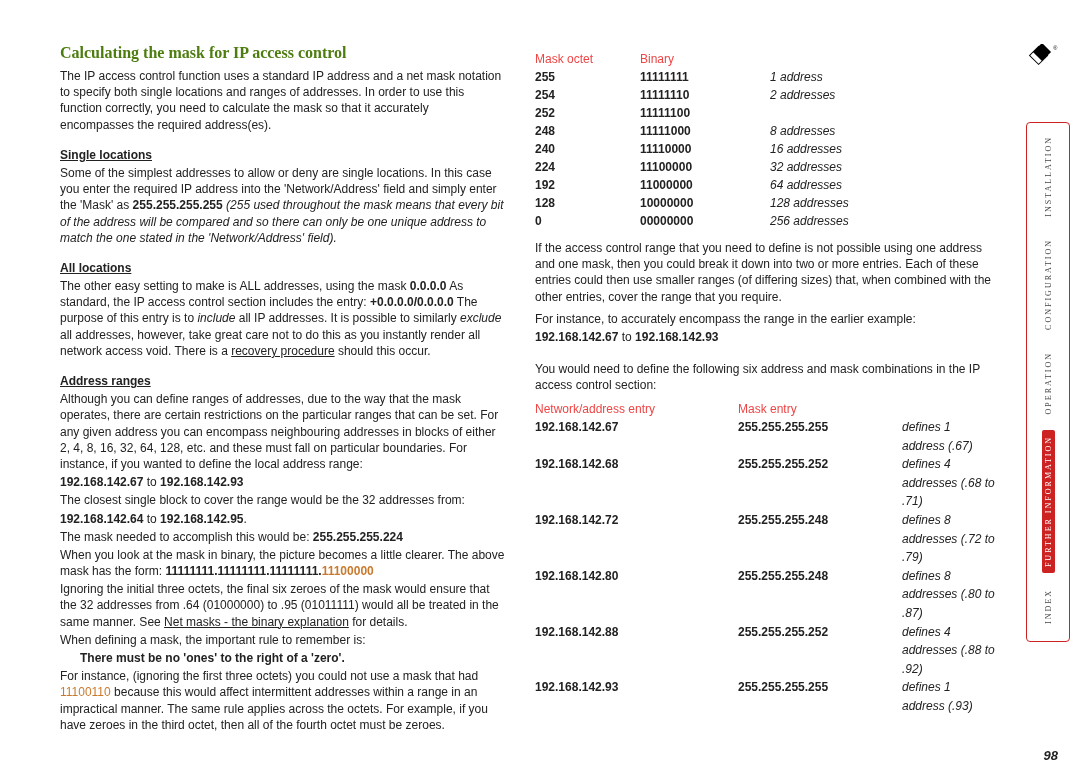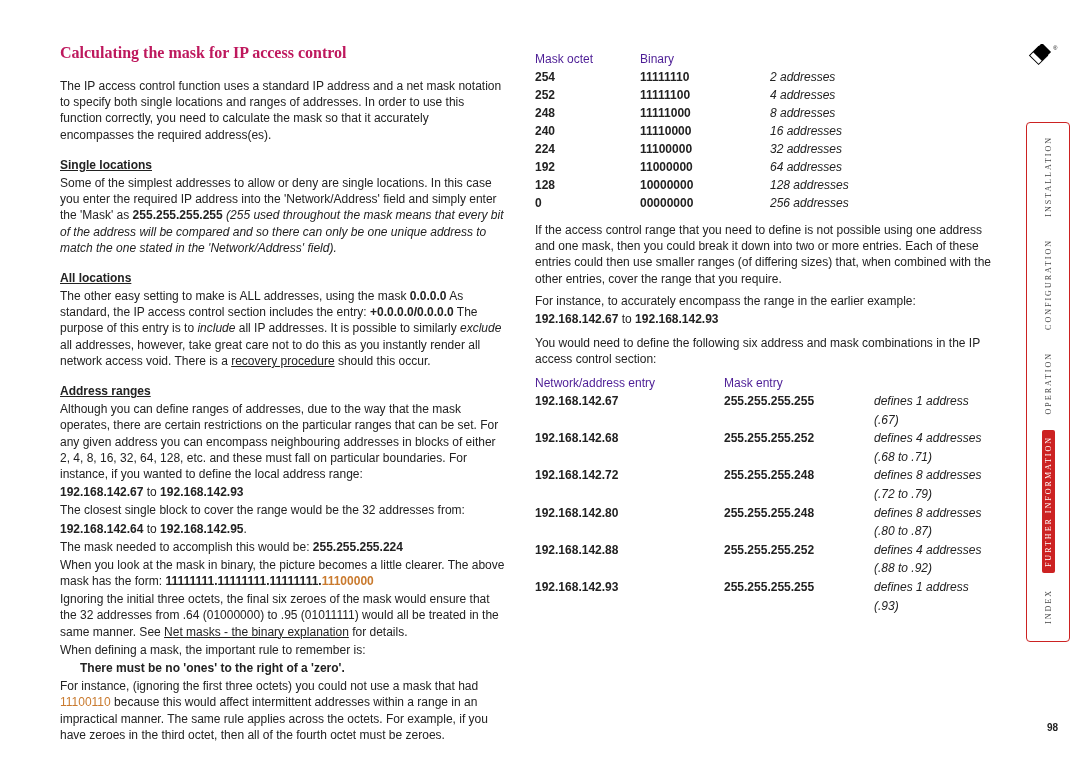--- a/index.html
+++ b/index.html
@@ -17,49 +17,49 @@
     display: flex;
     gap: 30px;
   }
   .col {
     width: 445px;
   }
   .col-right {
     width: 460px;
   }
   h2.title {
-    color: #be185d;
+    color: #4d7c0f;
     font-family: Georgia, 'Times New Roman', serif;
     font-weight: bold;
     font-size: 16px;
-    margin-bottom: 16px;
+    margin-bottom: 6px;
   }
   p { line-height: 1.35; margin-bottom: 2px; }
   .sect-head {
     font-weight: bold;
     margin-top: 14px;
     margin-bottom: 2px;
     text-decoration: underline;
   }
   .italic { font-style: italic; }
   .bold { font-weight: bold; }
   .underline { text-decoration: underline; }
-  .blue { color: #4c1d95; }
+  .blue { color: #ef4444; }
   .orange { color: #c97a2e; }
   .mask-table {
     margin-top: 6px;
     margin-bottom: 10px;
   }
   .mask-row { display: flex; line-height: 1.5; }
   .mask-row .c1 { width: 105px; }
   .mask-row .c2 { width: 130px; }
   .mask-row .c3 { flex: 1; }
   .mask-head .blue { font-weight: normal; }
   .entry-table { margin-top: 4px; }
-  .entry-row { display: flex; line-height: 1.55; }
+  .entry-row { display: flex; line-height: 1.55; gap: 14px; }
   .entry-row .e1 { width: 165px; }
   .entry-row .e2 { width: 150px; margin-left: 24px; }
   .entry-row .e3 { flex: 1; font-style: italic; }
   .entry-head { margin-top: 6px; }
   .sidebar {
     position: absolute;
     right: 18px;
     top: 130px;
     width: 28px;
     display: flex;
@@ -94,23 +94,24 @@
     position: absolute;
     right: 22px;
     top: 44px;
     width: 32px;
     height: 32px;
   }
   .logo svg { width: 32px; height: 32px; }
   .pagenum {
     position: absolute;
     right: 22px;
-    bottom: 30px;
-    font-size: 10px;
+    bottom: 0;
+    font-size: 13px;
     font-weight: bold;
+    font-style: italic;
   }
 </style>
 </head>
 <body>
 
 <div class="logo">
   <svg viewBox="0 0 40 40">
     <rect x="12" y="2" width="16" height="16" fill="#000" transform="rotate(45 20 10)"></rect>
     <rect x="12" y="2" width="16" height="16" fill="none" stroke="#000" stroke-width="1.2" transform="rotate(45 20 10) translate(0,6)"></rect>
     <text x="34" y="8" font-size="7" fill="#000">®</text>
@@ -148,28 +149,32 @@
 
   <div class="col-right">
 
     <div class="mask-table">
       <div class="mask-row mask-head">
         <div class="c1"><span class="blue">Mask octet</span></div>
         <div class="c2"><span class="blue">Binary</span></div>
       </div>
       <div id="mask-rows">
           <div class="mask-row">
+            <div class="c1 bold">255</div>
+            <div class="c2 bold">11111111</div>
+            <div class="c3 italic">1 address</div>
+          </div>
+          <div class="mask-row">
             <div class="c1 bold">254</div>
             <div class="c2 bold">11111110</div>
             <div class="c3 italic">2 addresses</div>
           </div>
           <div class="mask-row">
             <div class="c1 bold">252</div>
             <div class="c2 bold">11111100</div>
-            <div class="c3 italic">4 addresses</div>
           </div>
           <div class="mask-row">
             <div class="c1 bold">248</div>
             <div class="c2 bold">11111000</div>
             <div class="c3 italic">8 addresses</div>
           </div>
           <div class="mask-row">
             <div class="c1 bold">240</div>
             <div class="c2 bold">11110000</div>
             <div class="c3 italic">16 addresses</div>
@@ -193,21 +198,21 @@
             <div class="c1 bold">0</div>
             <div class="c2 bold">00000000</div>
             <div class="c3 italic">256 addresses</div>
           </div>
         </div>
     </div>
 
     <p>If the access control range that you need to define is not possible using one address and one mask, then you could break it down into two or more entries. Each of these entries could then use smaller ranges (of differing sizes) that, when combined with the other entries, cover the range that you require.</p>
     <p style="margin-top:6px;">For instance, to accurately encompass the range in the earlier example:</p>
     <p><span class="bold">192.168.142.67</span><span> to </span><span class="bold">192.168.142.93</span></p>
-    <p style="margin-top:8px;">You would need to define the following six address and mask combinations in the IP access control section:</p>
+    <p style="margin-top:16px;">You would need to define the following six address and mask combinations in the IP access control section:</p>
 
     <div class="entry-table">
       <div class="entry-row entry-head">
         <div class="e1"><span class="blue">Network/address entry</span></div>
         <div class="e2"><span class="blue">Mask entry</span></div>
         <div class="e3"></div>
       </div>
       <div id="entry-rows">
           <div class="entry-row">
             <div class="e1 bold">192.168.142.67</div>

